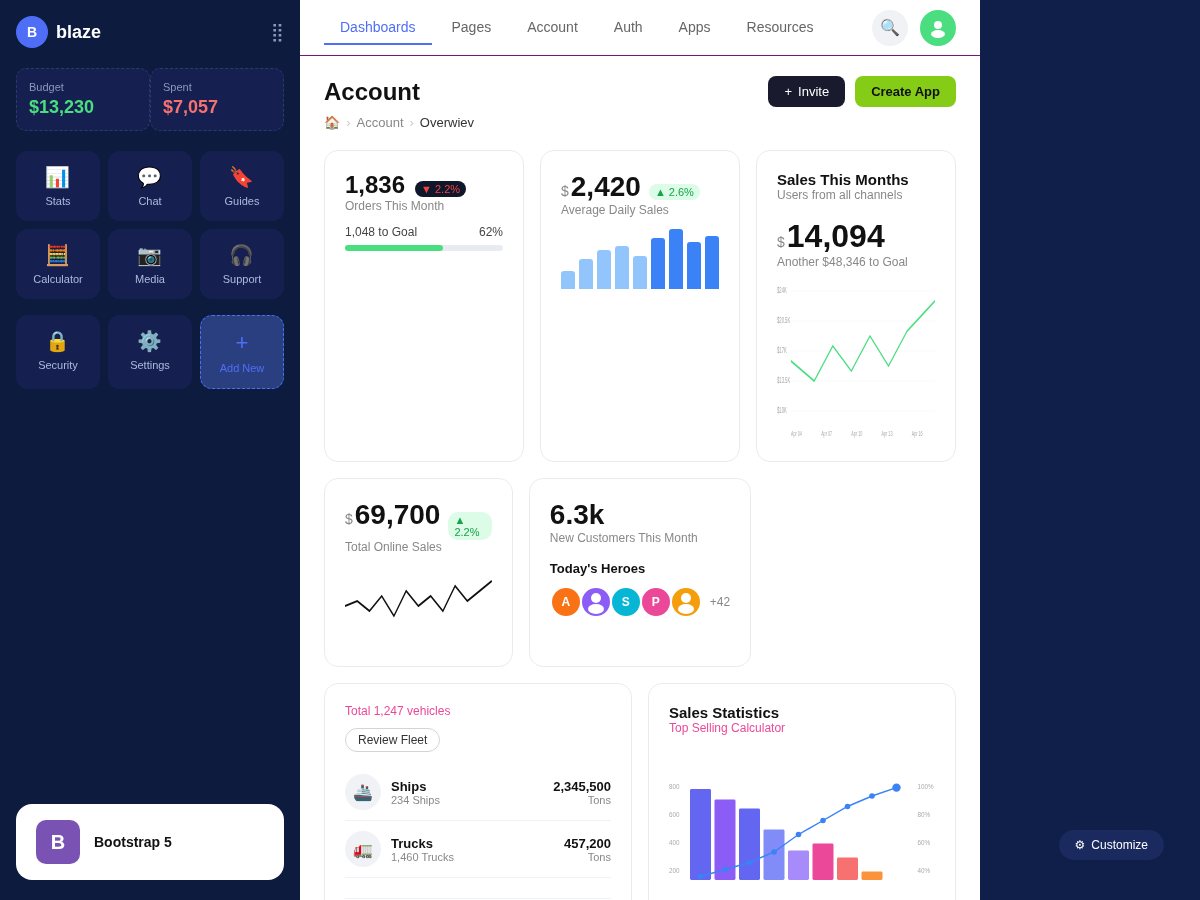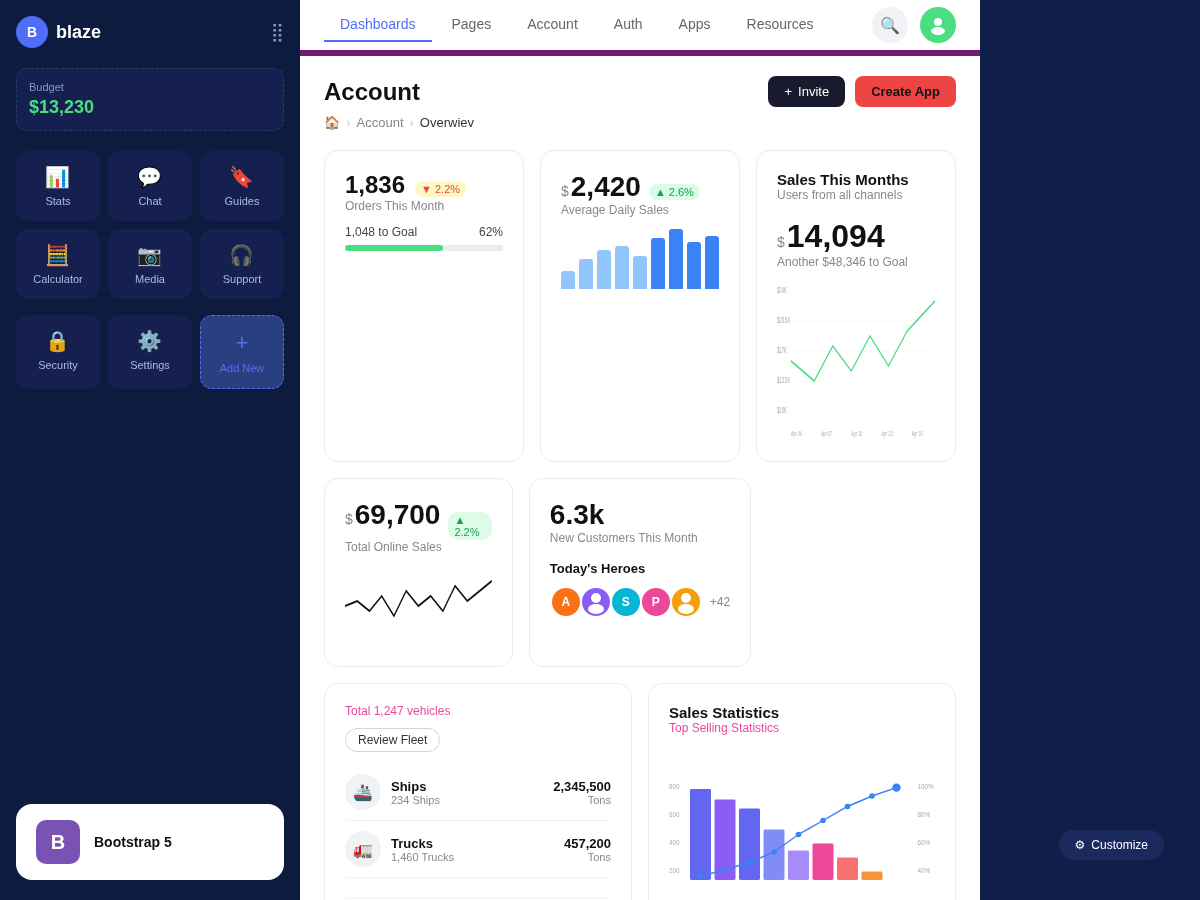--- a/index.html
+++ b/index.html
@@ -98,21 +98,21 @@
       color: white; font-size: 20px; font-weight: bold;
     }
     .bootstrap-text { font-size: 14px; font-weight: 700; color: #111; }
 
     
     .topnav {
       display: flex;
       align-items: center;
       justify-content: space-between;
       padding: 0 24px;
-      border-bottom: 6px solid #701a75;
+      border-bottom: 1px solid #701a75;
       height: 56px;
       min-height: 56px;
     }
     .topnav-links {
       display: flex;
       gap: 4px;
     }
     .topnav-link {
       padding: 8px 16px;
       font-size: 14px;
@@ -160,21 +160,21 @@
       background: #1a1a2e;
       color: white;
       border: none;
       padding: 8px 16px;
       border-radius: 8px;
       font-size: 13px;
       cursor: pointer;
       display: flex; align-items: center; gap: 6px;
     }
     .btn-create {
-      background: #ef4444;
+      background: #84cc16;
       color: #111;
       border: none;
       padding: 8px 16px;
       border-radius: 8px;
       font-size: 13px;
       font-weight: 600;
       cursor: pointer;
     }
     .breadcrumb {
       display: flex;
@@ -196,21 +196,21 @@
       margin-bottom: 16px;
     }
     .stat-card {
       background: white;
       border: 1px solid #e8ecf0;
       border-radius: 14px;
       padding: 20px;
     }
     .stat-label { font-size: 12px; color: #888; margin-bottom: 12px; }
     .stat-badge { font-size: 11px; padding: 2px 6px; border-radius: 10px; margin-left: 6px; }
-    .badge-red { background: #fef9c3; color: #ef4444; }
+    .badge-red { background: #0f172a; color: #ef4444; }
     .badge-green { background: #dcfce7; color: #16a34a; }
     .progress-row { display: flex; justify-content: space-between; font-size: 12px; color: #444; margin-bottom: 6px; }
     .progress-bar-bg { background: #e8ecf0; border-radius: 4px; height: 6px; }
     .progress-bar-fill { background: #4ade80; height: 6px; border-radius: 4px; }
 
     
     .mini-bars {
       display: flex;
       align-items: flex-end;
       gap: 4px;
@@ -370,20 +370,24 @@
         <div class="logo-icon">B</div>
         <span class="logo-text">blaze</span>
       </div>
       <div class="sidebar-menu-icon">⣿</div>
     </div>
 
     <div class="budget-cards">
       <div class="budget-card">
         <div class="budget-label">Budget</div>
         <div class="budget-value green">$13,230</div>
+      </div>
+      <div class="budget-card">
+        <div class="budget-label">Spent</div>
+        <div class="budget-value red">$7,057</div>
       </div>
     </div>
 
     <div class="nav-grid">
       <div class="nav-item">
         <span class="nav-icon">📊</span>
         <span class="nav-label">Stats</span>
       </div>
       <div class="nav-item">
         <span class="nav-icon">💬</span>
@@ -617,21 +621,21 @@
           </div>
           <div class="fleet-row">
             
             
           </div>
           
         </div>
 
         <div class="bottom-card">
           <div class="fleet-title">Sales Statistics</div>
-          <div class="fleet-sub">Top Selling Statistics</div>
+          <div class="fleet-sub">Top Selling Calculator</div>
           <svg width="100%" height="200" viewBox="0 0 380 200">
 
             <text x="0" y="20" font-size="9" fill="#aaa">800</text>
             <text x="0" y="60" font-size="9" fill="#aaa">600</text>
             <text x="0" y="100" font-size="9" fill="#aaa">400</text>
             <text x="0" y="140" font-size="9" fill="#aaa">200</text>
 
             <text x="355" y="20" font-size="9" fill="#aaa">100%</text>
             <text x="355" y="60" font-size="9" fill="#aaa">80%</text>
             <text x="355" y="100" font-size="9" fill="#aaa">60%</text>

